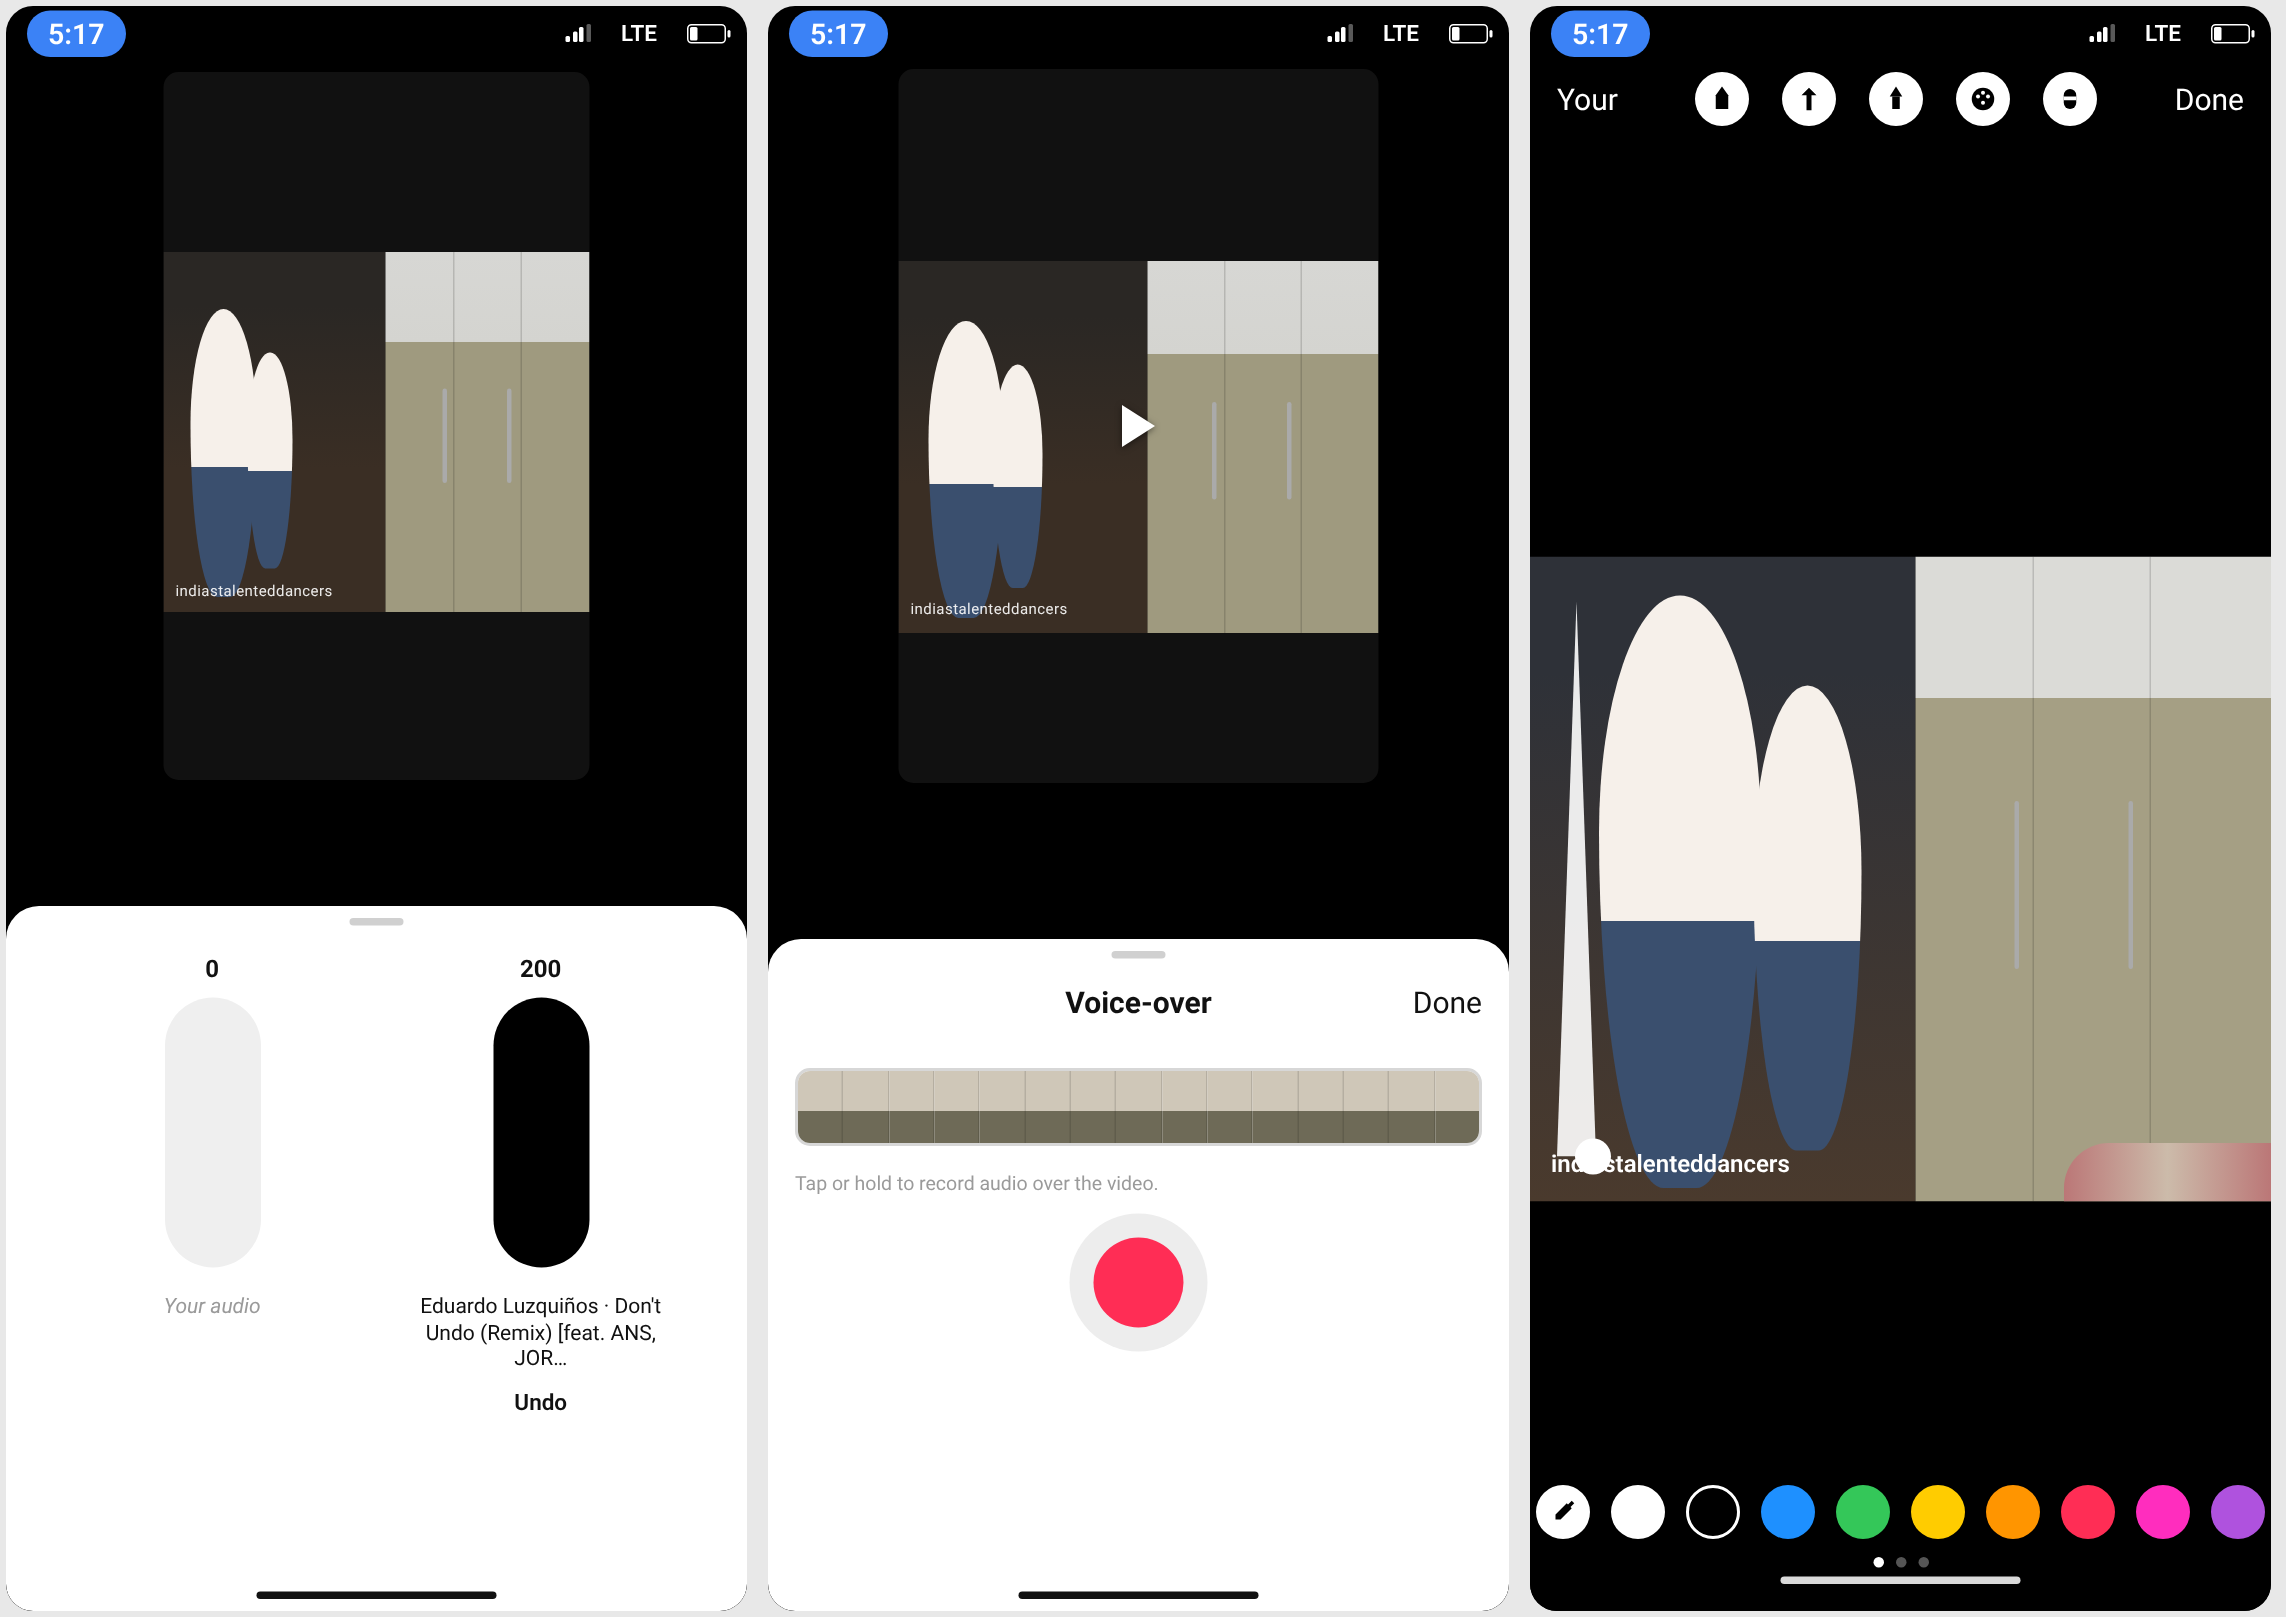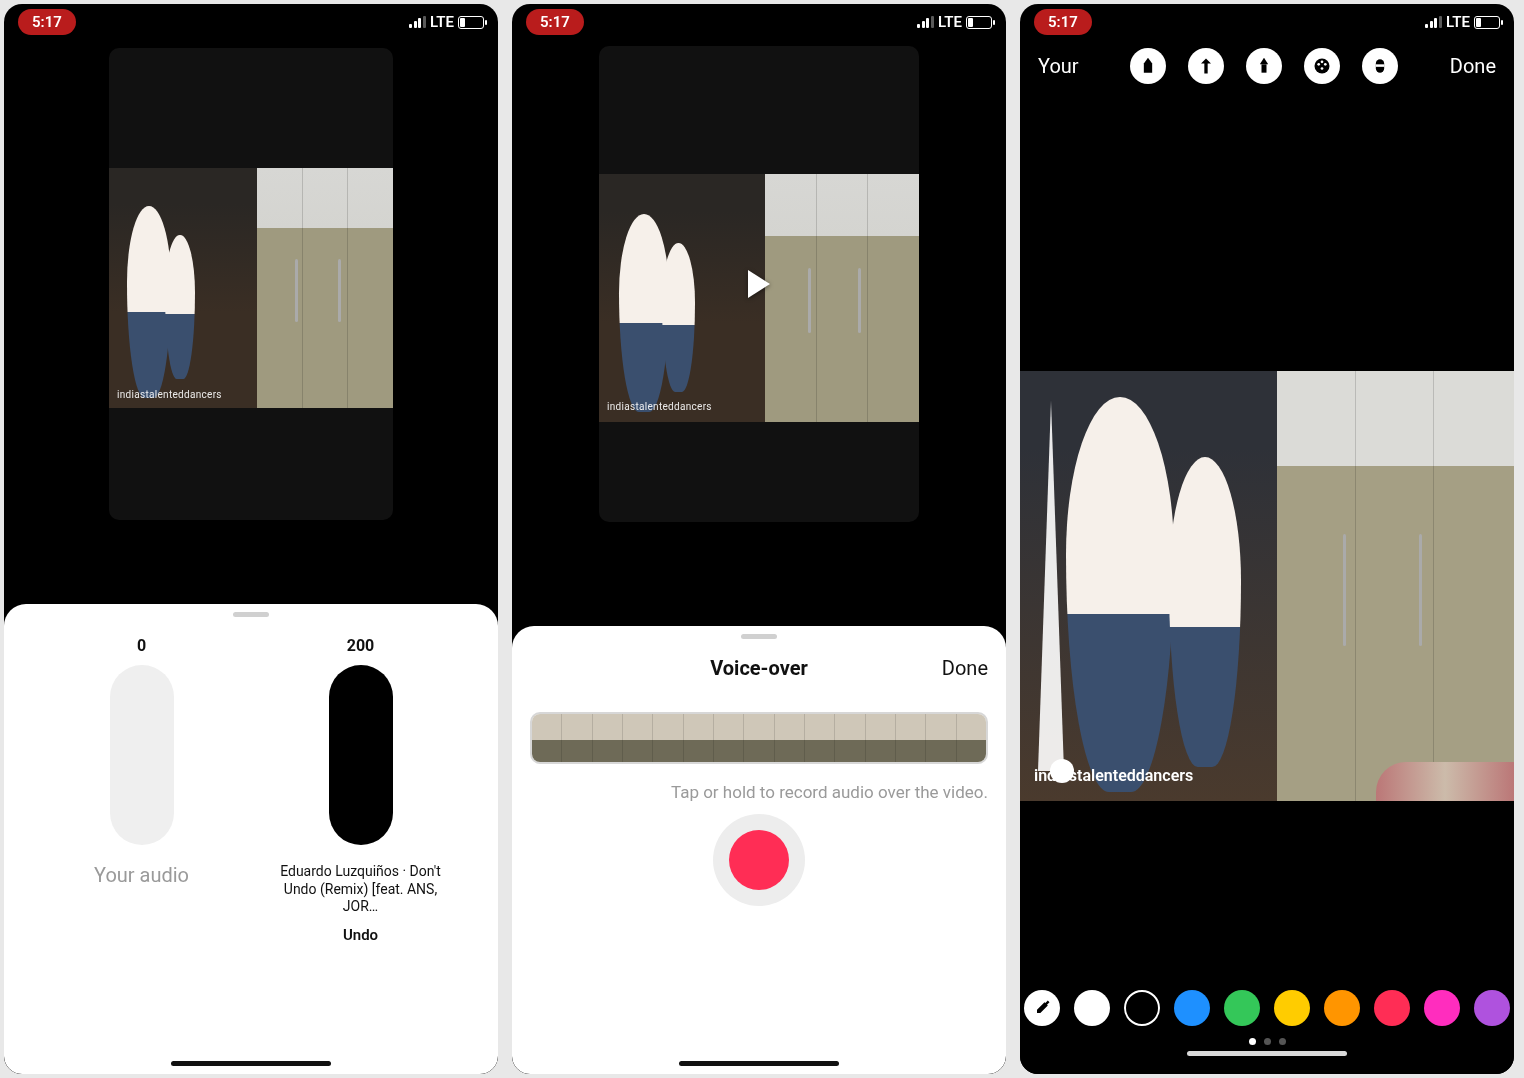--- a/index.html
+++ b/index.html
@@ -26,31 +26,31 @@
     height: 36px;
     display: flex;
     align-items: center;
     justify-content: space-between;
     padding: 0 14px;
     color: #fff;
     font-size: 16px;
     font-weight: 600;
   }
   .time-pill {
-    background: #b91c1c;
+    background: #3b82f6;
     color: #fff;
     border-radius: 20px;
     padding: 4px 14px;
-    font-size: 15px;
+    font-size: 19px;
     font-weight: 600;
   }
   .status-right {
     display: flex;
     align-items: center;
-    gap: 4px;
+    gap: 20px;
     font-size: 15px;
   }
   .bars {
     display: flex;
     align-items: flex-end;
     gap: 1.5px;
     height: 12px;
   }
   .bars .b { width: 3px; background: #fff; border-radius: 1px; }
   .bars .b1 { height: 4px; }
@@ -148,38 +148,38 @@
     font-size: 20px; color: #111; font-weight: 400;
   }
 
   
   .mix-cols { display: flex; justify-content: space-around; padding: 18px 10px 6px; }
   .mix-col { width: 180px; display: flex; flex-direction: column; align-items: center; }
   .mix-val { font-size: 16px; font-weight: 700; color: #111; margin-bottom: 10px; }
   .pill { width: 64px; height: 180px; border-radius: 32px; }
   .pill-empty { background: #efefef; }
   .pill-full  { background: #000; }
-  .mix-label { font-size: 20px; color: #9a9a9a; margin-top: 18px; text-align: center; }
+  .mix-label { font-size: 14px; color: #9a9a9a; margin-top: 18px; text-align: center; font-style: italic; }
   .mix-song  { font-size: 14px; color: #111; margin-top: 18px; text-align: center; line-height: 1.25; max-width: 200px; }
   .edit-link { font-size: 15px; font-weight: 600; color: #111; margin-top: 10px; }
 
   .home-indicator {
     position: absolute; bottom: 8px; left: 50%; transform: translateX(-50%);
     width: 160px; height: 5px; background: #111; border-radius: 3px;
   }
   .home-indicator.light { background: rgba(255,255,255,.85); }
 
   
   .timeline {
     margin: 22px 0 10px; height: 52px; border: 2px solid #d7d7d7; border-radius: 10px;
     display: flex; overflow: hidden;
   }
   .tl-frame { flex: 1; background: linear-gradient(180deg,#cfc7b8 0 55%, #6e6a57 55% 100%); border-right: 1px solid rgba(0,0,0,.12); }
   .tl-frame:last-child { border-right: none; }
-  .hint { text-align: right; color: #9a9a9a; font-size: 17px; margin: 18px 0 12px; }
+  .hint { text-align: left; color: #9a9a9a; font-size: 13px; margin: 18px 0 12px; }
   .rec-outer {
     width: 92px; height: 92px; border-radius: 50%; background: #ededed;
     display: flex; align-items: center; justify-content: center; margin: 0 auto 30px;
   }
   .rec-inner { width: 60px; height: 60px; border-radius: 50%; background: #ff2d55; }
 
   
   .draw-top {
     display: flex; align-items: center; justify-content: space-between;
     padding: 8px 18px 6px; color: #fff;

